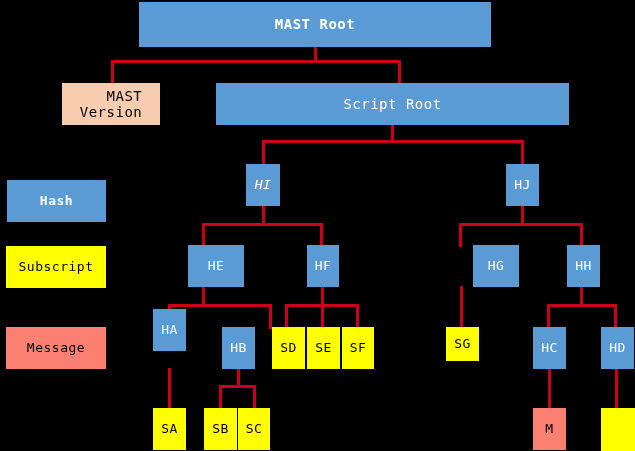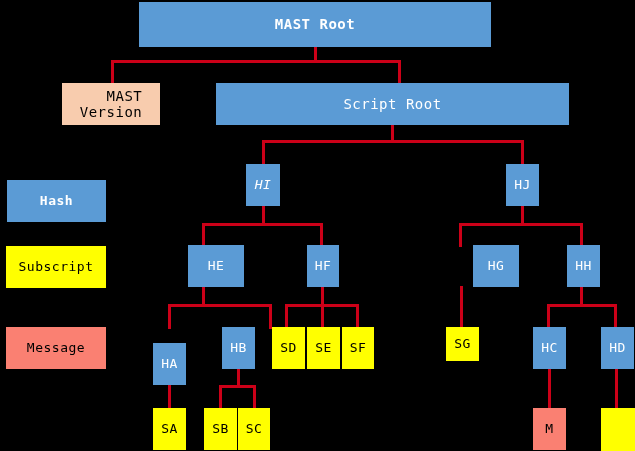--- a/index.html
+++ b/index.html
@@ -99,21 +99,21 @@
       <div class="node hash" style="left: 139px; top: 2px; width: 352px; height: 45px; font-size: 14px; font-weight: bold;">MAST Root</div>
       <div class="node version" style="left: 62px; top: 83px; width: 98px; height: 42px; font-size: 14px; text-align: right;">MAST
 Version</div>
       <div class="node hash" style="left: 216px; top: 83px; width: 353px; height: 42px; font-size: 14px;">Script Root</div>
       <div class="node hash" style="left: 246px; top: 164px; width: 34px; height: 42px; font-size: 13px; font-style: italic;">HI</div>
       <div class="node hash" style="left: 506px; top: 164px; width: 33px; height: 42px; font-size: 13px;">HJ</div>
       <div class="node hash" style="left: 188px; top: 245px; width: 56px; height: 42px; font-size: 13px;">HE</div>
       <div class="node hash" style="left: 307px; top: 245px; width: 32px; height: 42px; font-size: 13px;">HF</div>
       <div class="node hash" style="left: 444px; top: 245px; width: 46px; height: 42px; font-size: 13px; margin-left: 29px;">HG</div>
       <div class="node hash" style="left: 567px; top: 245px; width: 33px; height: 42px; font-size: 13px;">HH</div>
-      <div class="node hash" style="left: 153px; top: 343px; width: 33px; height: 42px; font-size: 13px;">HA</div>
+      <div class="node hash" style="left: 153px; top: 309px; width: 33px; height: 42px; font-size: 13px;">HA</div>
       <div class="node hash" style="left: 222px; top: 327px; width: 33px; height: 42px; font-size: 13px;">HB</div>
       <div class="node subscript" style="left: 272px; top: 327px; width: 33px; height: 42px; font-size: 13px;">SD</div>
       <div class="node subscript" style="left: 307px; top: 327px; width: 33px; height: 42px; font-size: 13px;">SE</div>
       <div class="node subscript" style="left: 342px; top: 327px; width: 32px; height: 42px; font-size: 13px;">SF</div>
       <div class="node subscript" style="left: 446px; top: 327px; width: 33px; height: 34px; font-size: 13px;">SG</div>
       <div class="node hash" style="left: 533px; top: 327px; width: 33px; height: 42px; font-size: 13px;">HC</div>
       <div class="node hash" style="left: 601px; top: 327px; width: 33px; height: 42px; font-size: 13px;">HD</div>
       <div class="node subscript" style="left: 153px; top: 408px; width: 33px; height: 42px; font-size: 13px;">SA</div>
       <div class="node subscript" style="left: 204px; top: 408px; width: 33px; height: 42px; font-size: 13px;">SB</div>
       <div class="node subscript" style="left: 238px; top: 408px; width: 32px; height: 42px; font-size: 13px;">SC</div>

